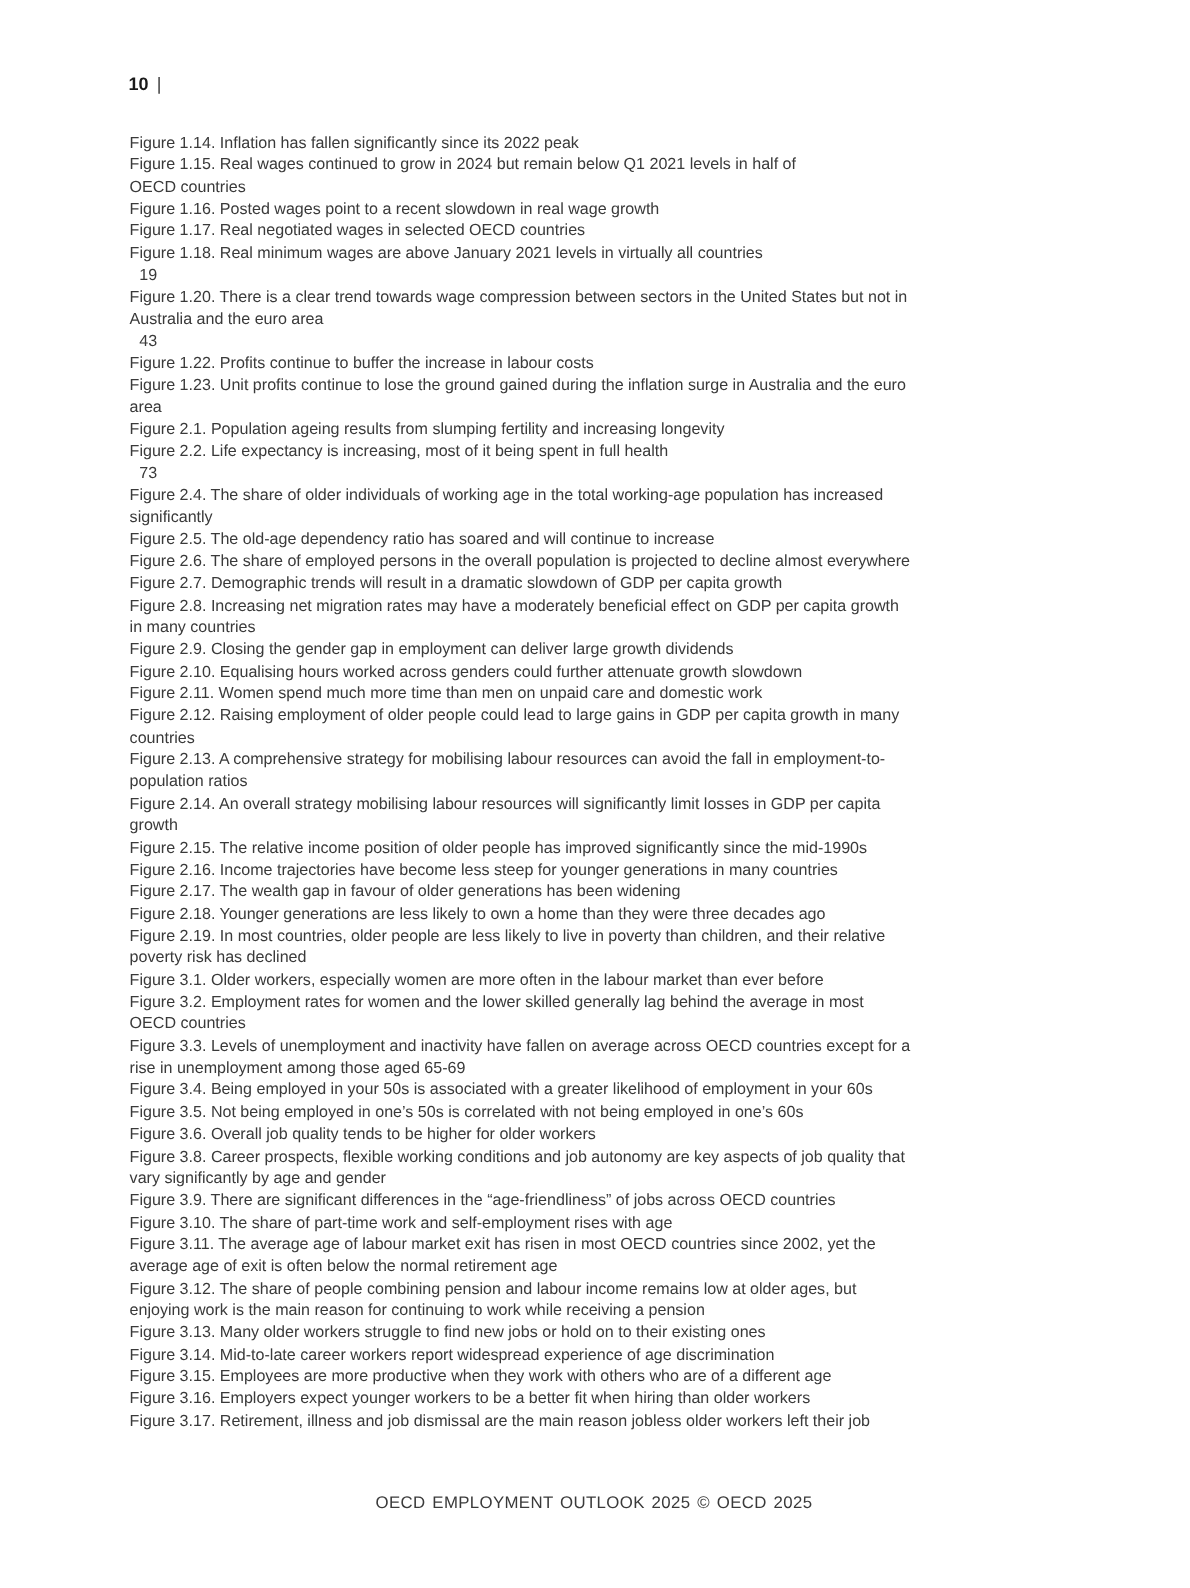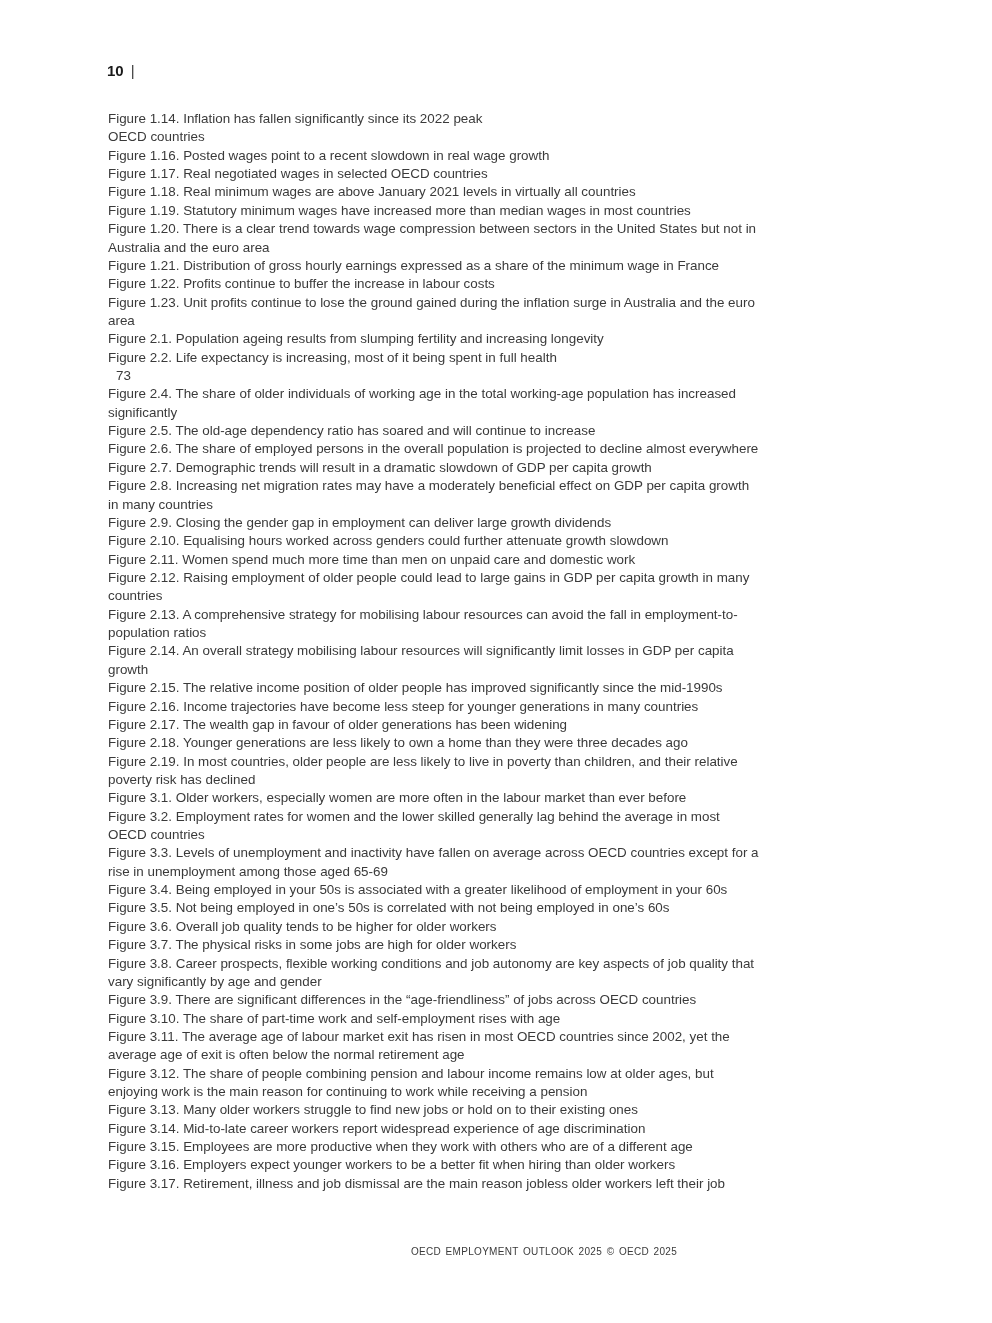--- a/index.html
+++ b/index.html
@@ -58,21 +58,21 @@
   }
   .toc-page {
     flex: 0 0 auto;
     padding-left: 8px;
     text-align: right;
   }
   .page-footer {
     position: absolute;
     top: 1244px;
     right: 109px;
-    font-size: 10px;
+    font-size: 14px;
     line-height: 16px;
     color: #3a3a3a;
     letter-spacing: 0.3px;
     word-spacing: 1.5px;
     white-space: nowrap;
   }
 </style>
 </head>
 <body>
 
@@ -80,40 +80,41 @@
 
   <div class="page-header">
     <span class="page-num">10</span><span class="sep">|</span>
   </div>
 
   <div class="toc">
       <div class="toc-entry">
         <div class="toc-line"><span class="toc-title">Figure 1.14. Inflation has fallen significantly since its 2022 peak</span><span class="toc-page">34</span></div>
       </div>
       <div class="toc-entry">
+        <div class="toc-line"><span class="toc-title">Figure 1.15. Real wages continued to grow in 2024 but remain below Q1 2021 levels in half of</span></div>
         <div class="toc-line"><span class="toc-title">OECD countries</span><span class="toc-page">36</span></div>
       </div>
       <div class="toc-entry">
         <div class="toc-line"><span class="toc-title">Figure 1.16. Posted wages point to a recent slowdown in real wage growth</span><span class="toc-page">37</span></div>
       </div>
       <div class="toc-entry">
         <div class="toc-line"><span class="toc-title">Figure 1.17. Real negotiated wages in selected OECD countries</span><span class="toc-page">38</span></div>
       </div>
       <div class="toc-entry">
         <div class="toc-line"><span class="toc-title">Figure 1.18. Real minimum wages are above January 2021 levels in virtually all countries</span><span class="toc-page">40</span></div>
       </div>
       <div class="toc-entry">
-        <div class="toc-line"><span class="toc-title">Figure 1.19. Statutory minimum wages have increased more than median wages in most countries</span><span class="toc-page">19</span></div>
+        <div class="toc-line"><span class="toc-page">19</span></div>
       </div>
       <div class="toc-entry">
         <div class="toc-line"><span class="toc-title">Figure 1.20. There is a clear trend towards wage compression between sectors in the United States but not in</span></div>
         <div class="toc-line"><span class="toc-title">Australia and the euro area</span><span class="toc-page">42</span></div>
       </div>
       <div class="toc-entry">
-        <div class="toc-line"><span class="toc-title">Figure 1.21. Distribution of gross hourly earnings expressed as a share of the minimum wage in France</span><span class="toc-page">43</span></div>
+        <div class="toc-line"><span class="toc-page">43</span></div>
       </div>
       <div class="toc-entry">
         <div class="toc-line"><span class="toc-title">Figure 1.22. Profits continue to buffer the increase in labour costs</span><span class="toc-page">44</span></div>
       </div>
       <div class="toc-entry">
         <div class="toc-line"><span class="toc-title">Figure 1.23. Unit profits continue to lose the ground gained during the inflation surge in Australia and the euro</span></div>
         <div class="toc-line"><span class="toc-title">area</span><span class="toc-page">45</span></div>
       </div>
       <div class="toc-entry">
         <div class="toc-line"><span class="toc-title">Figure 2.1. Population ageing results from slumping fertility and increasing longevity</span><span class="toc-page">71</span></div>
@@ -190,23 +191,20 @@
         <div class="toc-line"><span class="toc-title">rise in unemployment among those aged 65-69</span><span class="toc-page">141</span></div>
       </div>
       <div class="toc-entry">
         <div class="toc-line"><span class="toc-title">Figure 3.4. Being employed in your 50s is associated with a greater likelihood of employment in your 60s</span><span class="toc-page">143</span></div>
       </div>
       <div class="toc-entry">
         <div class="toc-line"><span class="toc-title">Figure 3.5. Not being employed in one’s 50s is correlated with not being employed in one’s 60s</span><span class="toc-page">144</span></div>
       </div>
       <div class="toc-entry">
         <div class="toc-line"><span class="toc-title">Figure 3.6. Overall job quality tends to be higher for older workers</span><span class="toc-page">145</span></div>
-      </div>
-      <div class="toc-entry">
-        <div class="toc-line"><span class="toc-title">Figure 3.7. The physical risks in some jobs are high for older workers</span><span class="toc-page">146</span></div>
       </div>
       <div class="toc-entry">
         <div class="toc-line"><span class="toc-title">Figure 3.8. Career prospects, flexible working conditions and job autonomy are key aspects of job quality that</span></div>
         <div class="toc-line"><span class="toc-title">vary significantly by age and gender</span><span class="toc-page">147</span></div>
       </div>
       <div class="toc-entry">
         <div class="toc-line"><span class="toc-title">Figure 3.9. There are significant differences in the “age-friendliness” of jobs across OECD countries</span><span class="toc-page">149</span></div>
       </div>
       <div class="toc-entry">
         <div class="toc-line"><span class="toc-title">Figure 3.10. The share of part-time work and self-employment rises with age</span><span class="toc-page">151</span></div>

